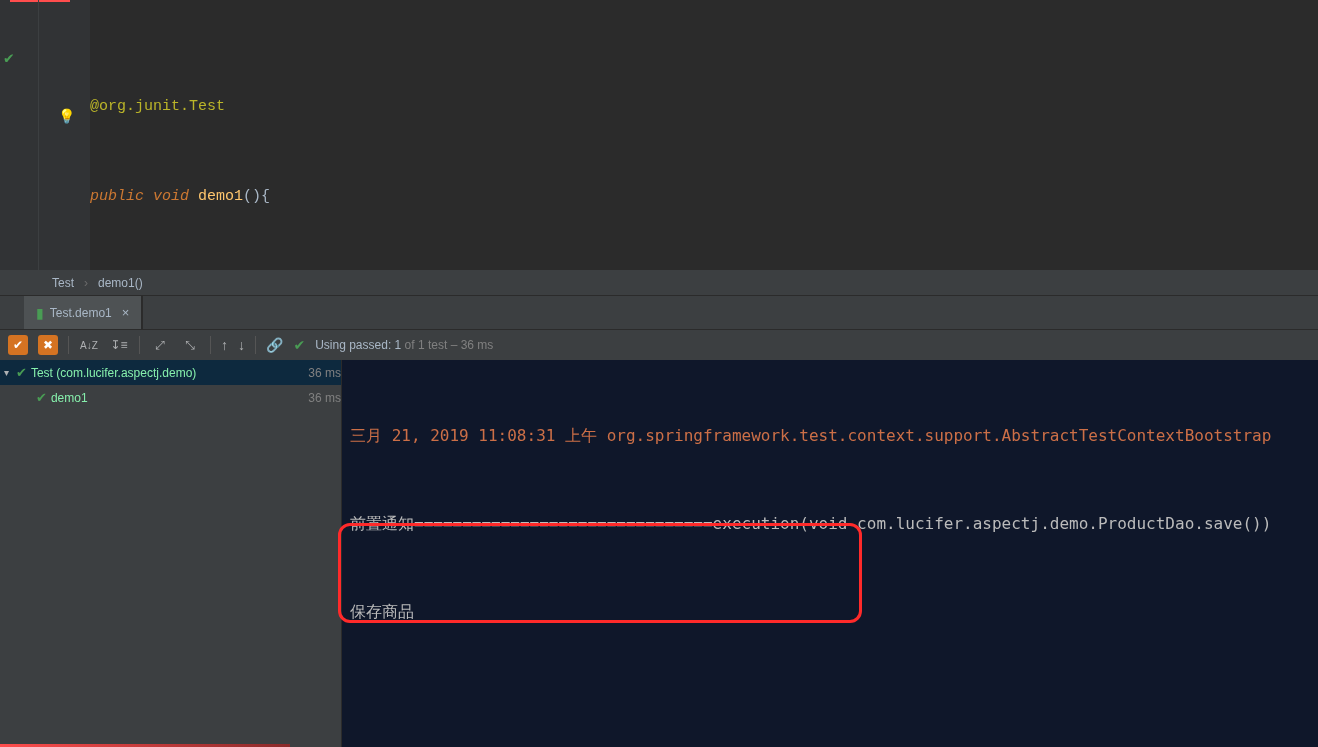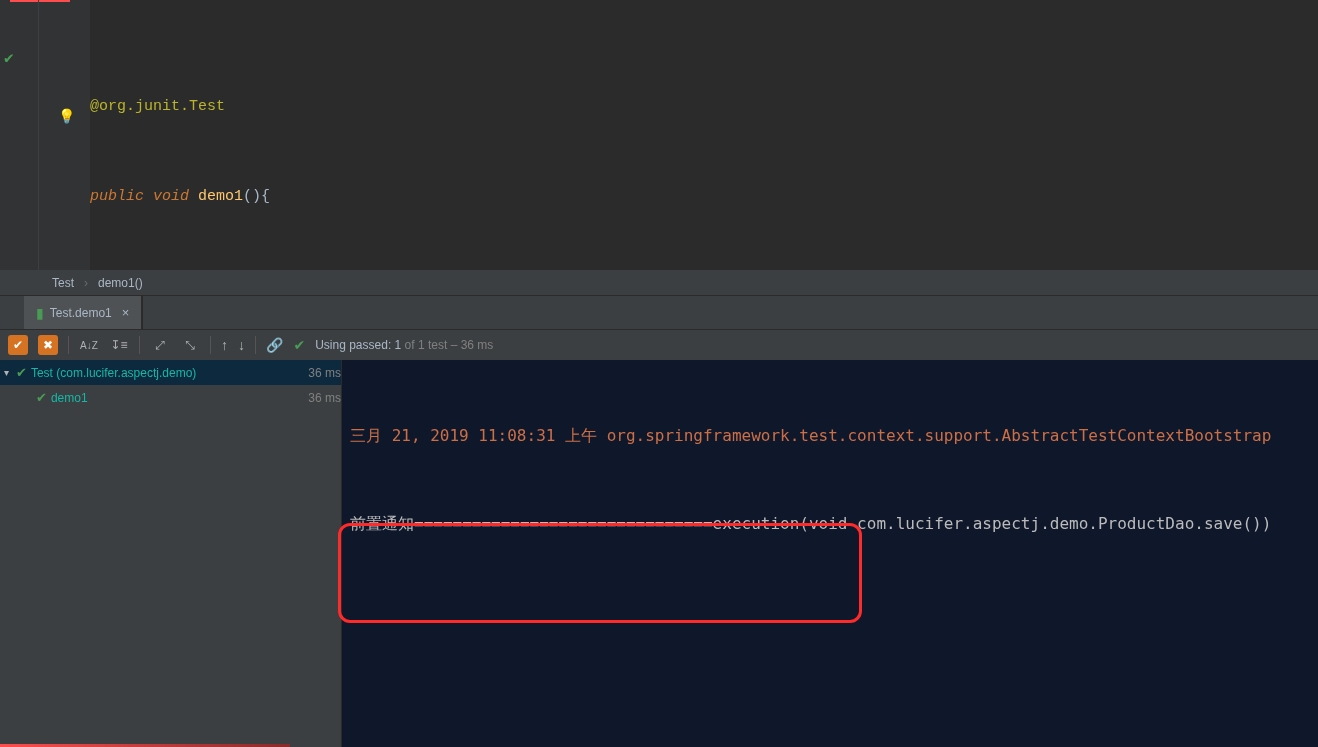--- a/index.html
+++ b/index.html
@@ -119,21 +119,21 @@
 }
 .tree-row {
   display: flex;
   align-items: center;
   height: 25px;
   padding-left: 4px;
 }
 .tree-row.sel { background: #0d293e; }
 .tree-exp { color: #afb1b3; width: 12px; font-size: 10px; }
 .tree-ok { color: #499c54; font-size: 13px; margin-right: 4px; }
-.tree-label { color: #14b8a6; flex: 1; }
+.tree-label { color: #86efac; flex: 1; }
 .tree-time { color: #808080; }
 
 .console {
   flex: 1;
   background: #0f172a;
   padding: 10px 0 0 8px;
   font-family: "SimSun","Consolas",monospace;
   font-size: 16px;
   line-height: 44px;
   overflow: hidden;
@@ -232,20 +232,21 @@
     </div>
     <div class="tree-row" style="padding-left:36px;">
       <span class="tree-ok">✔</span>
       <span class="tree-label">demo1</span>
       <span class="tree-time">36 ms</span>
     </div>
   </div>
   <div class="console">
 <div class="stderr">三月 21, 2019 11:08:31 上午 org.springframework.test.context.support.AbstractTestContextBootstrap</div>
 <div class="stdout">前置通知===============================execution(void com.lucifer.aspectj.demo.ProductDao.save())</div>
+<div class="stdout">保存商品</div>
 
 
 
 
 
   </div>
 </div>
 
 <div class="highlight-box"></div>
 <div class="bottom-red"></div>

